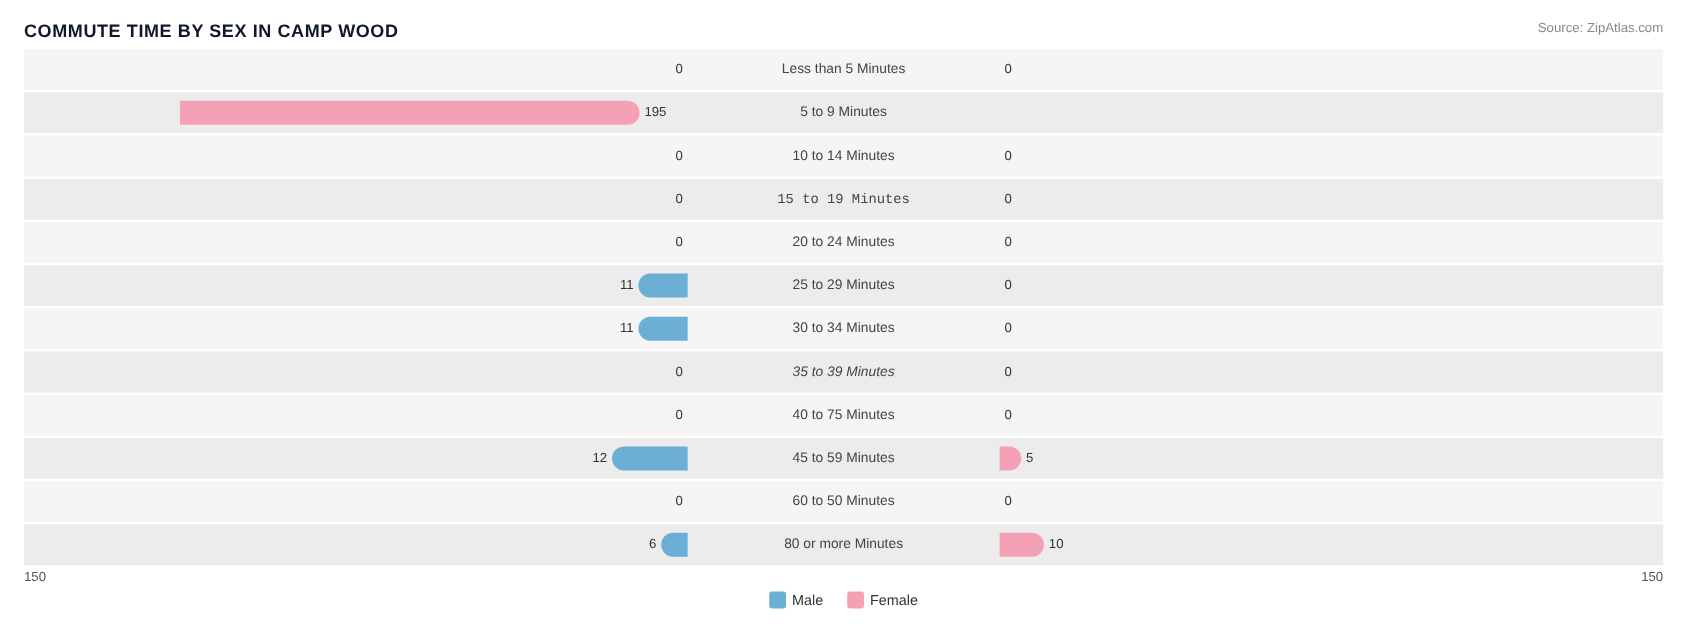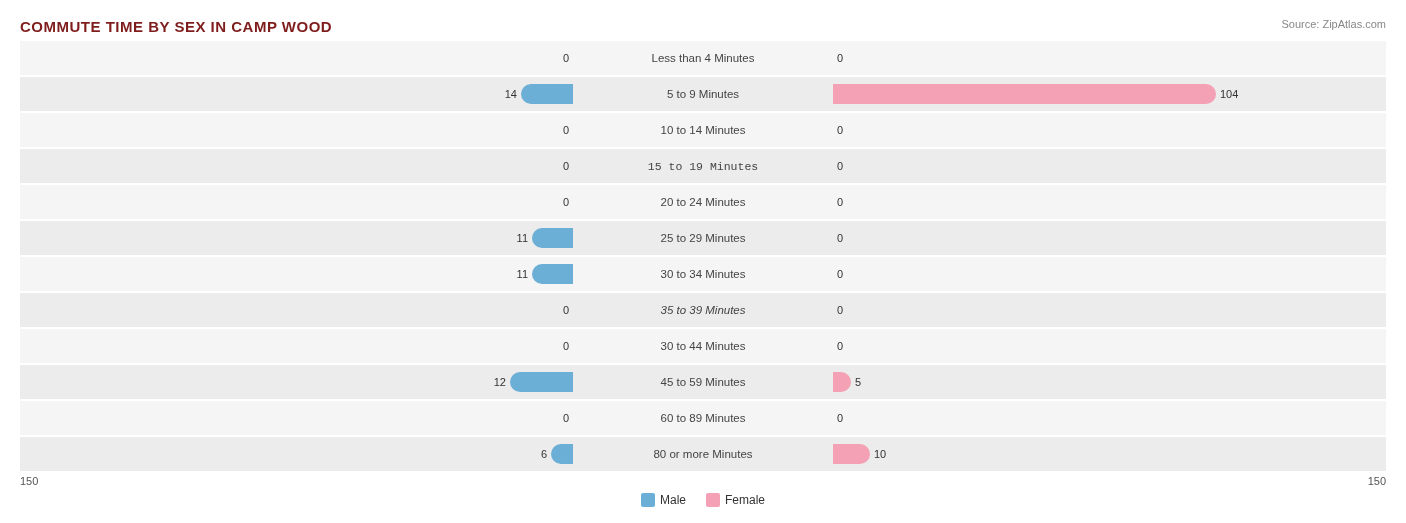--- a/index.html
+++ b/index.html
@@ -14,21 +14,21 @@
     .chart-container {
       width: 1406px;
       height: 523px;
       padding: 18px 20px 40px 20px;
       position: relative;
       background: #fff;
     }
     .chart-title {
       font-size: 15px;
       font-weight: bold;
-      color: #7f1d1d;
+      color: #0f172a;
       text-transform: uppercase;
       letter-spacing: 0.5px;
       margin-bottom: 6px;
     }
     .source-label {
       position: absolute;
       top: 18px;
       right: 20px;
       font-size: 11px;
       color: #888;
@@ -90,47 +90,40 @@
   <div class="chart-area" id="chart-area">
 
   <div class="row">
     <div style="display:flex;width:100%;height:100%;position:relative;align-items:center;">
 
       <div style="width:50%;height:100%;position:relative;display:flex;align-items:center;justify-content:flex-end;">
 
         <span style="position:absolute;right:134px;font-size:11px;color:#333;">0</span>
       </div>
 
-      <div style="position:absolute;left:50%;transform:translateX(-50%);font-size:11.5px;color:#444;white-space:nowrap;z-index:5;width:250px;text-align:center;">Less than 4 Minutes</div>
-
-      <div style="width:50%;height:100%;position:relative;display:flex;align-items:center;justify-content:flex-start;">
-
-        <span style="position:absolute;left:134px;font-size:11px;color:#333;">0</span>
-      </div>
-    </div>
-  </div>
-      <div class="row">
-    <div style="display:flex;width:100%;height:100%;position:relative;align-items:center;">
-
-      <div style="width:50%;height:100%;position:relative;display:flex;align-items:center;justify-content:flex-end;">
-
-          <div style="position:absolute;right:130px;height:20px;width:52px;background:#6baed6;border-radius:10px 0 0 10px;display:flex;align-items:center;">
-          </div>
-
-        <span style="position:absolute;right:186px;font-size:11px;color:#333;">14</span>
-      </div>
+      <div style="position:absolute;left:50%;transform:translateX(-50%);font-size:11.5px;color:#444;white-space:nowrap;z-index:5;width:250px;text-align:center;">Less than 5 Minutes</div>
+
+      <div style="width:50%;height:100%;position:relative;display:flex;align-items:center;justify-content:flex-start;">
+
+        <span style="position:absolute;left:134px;font-size:11px;color:#333;">0</span>
+      </div>
+    </div>
+  </div>
+      <div class="row">
+    <div style="display:flex;width:100%;height:100%;position:relative;align-items:center;">
+
 
       <div style="position:absolute;left:50%;transform:translateX(-50%);font-size:11.5px;color:#444;white-space:nowrap;z-index:5;width:250px;text-align:center;">5 to 9 Minutes</div>
 
       <div style="width:50%;height:100%;position:relative;display:flex;align-items:center;justify-content:flex-start;">
 
           <div style="position:absolute;left:130px;height:20px;width:383px;background:#f4a0b5;border-radius:0 10px 10px 0;display:flex;align-items:center;">
           </div>
 
-        <span style="position:absolute;left:517px;font-size:11px;color:#333;">104</span>
+        <span style="position:absolute;left:517px;font-size:11px;color:#333;">195</span>
       </div>
     </div>
   </div>
       <div class="row">
     <div style="display:flex;width:100%;height:100%;position:relative;align-items:center;">
 
       <div style="width:50%;height:100%;position:relative;display:flex;align-items:center;justify-content:flex-end;">
 
         <span style="position:absolute;right:134px;font-size:11px;color:#333;">0</span>
       </div>
@@ -230,21 +223,21 @@
     </div>
   </div>
       <div class="row">
     <div style="display:flex;width:100%;height:100%;position:relative;align-items:center;">
 
       <div style="width:50%;height:100%;position:relative;display:flex;align-items:center;justify-content:flex-end;">
 
         <span style="position:absolute;right:134px;font-size:11px;color:#333;">0</span>
       </div>
 
-      <div style="position:absolute;left:50%;transform:translateX(-50%);font-size:11.5px;color:#444;white-space:nowrap;z-index:5;width:250px;text-align:center;">30 to 44 Minutes</div>
+      <div style="position:absolute;left:50%;transform:translateX(-50%);font-size:11.5px;color:#444;white-space:nowrap;z-index:5;width:250px;text-align:center;">40 to 75 Minutes</div>
 
       <div style="width:50%;height:100%;position:relative;display:flex;align-items:center;justify-content:flex-start;">
 
         <span style="position:absolute;left:134px;font-size:11px;color:#333;">0</span>
       </div>
     </div>
   </div>
       <div class="row">
     <div style="display:flex;width:100%;height:100%;position:relative;align-items:center;">
 
@@ -268,21 +261,21 @@
     </div>
   </div>
       <div class="row">
     <div style="display:flex;width:100%;height:100%;position:relative;align-items:center;">
 
       <div style="width:50%;height:100%;position:relative;display:flex;align-items:center;justify-content:flex-end;">
 
         <span style="position:absolute;right:134px;font-size:11px;color:#333;">0</span>
       </div>
 
-      <div style="position:absolute;left:50%;transform:translateX(-50%);font-size:11.5px;color:#444;white-space:nowrap;z-index:5;width:250px;text-align:center;">60 to 89 Minutes</div>
+      <div style="position:absolute;left:50%;transform:translateX(-50%);font-size:11.5px;color:#444;white-space:nowrap;z-index:5;width:250px;text-align:center;">60 to 50 Minutes</div>
 
       <div style="width:50%;height:100%;position:relative;display:flex;align-items:center;justify-content:flex-start;">
 
         <span style="position:absolute;left:134px;font-size:11px;color:#333;">0</span>
       </div>
     </div>
   </div>
       <div class="row">
     <div style="display:flex;width:100%;height:100%;position:relative;align-items:center;">
 

